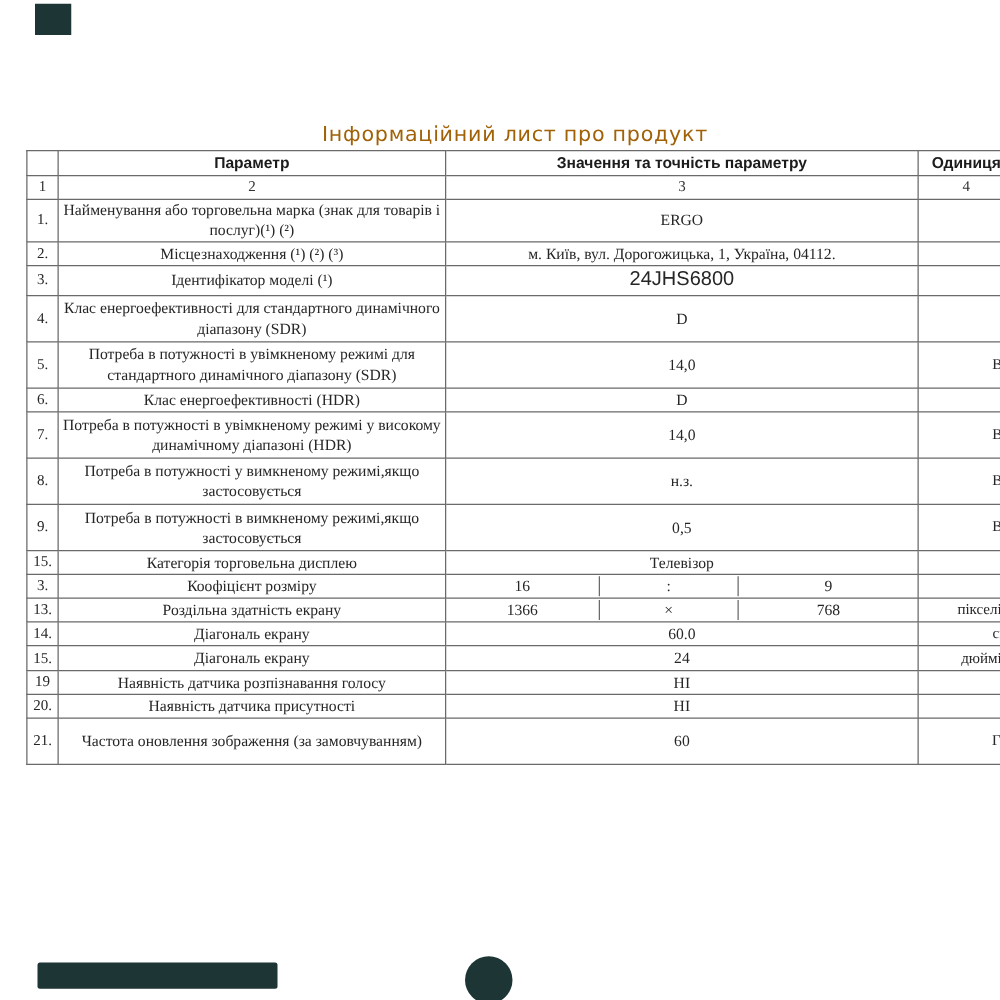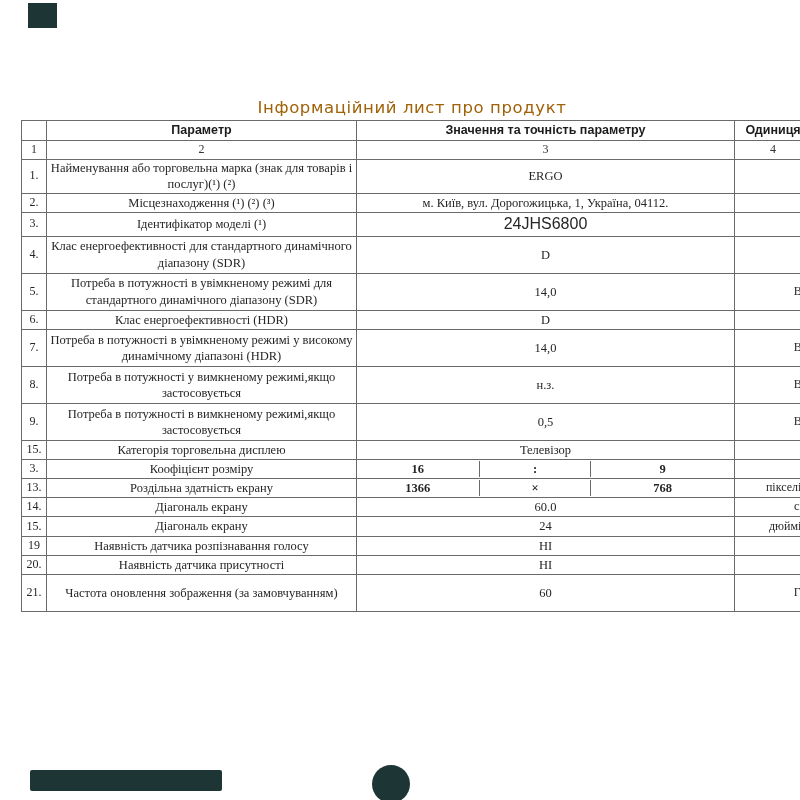--- a/index.html
+++ b/index.html
@@ -77,21 +77,21 @@
   td.c0cell { font-size: 12px; padding: 1px 1px; }
   td.c1cell { padding: 0 2px; }
   td.c3cell { font-size: 12px; text-align: right; }
   
   tbody tr:nth-child(3) td.c2cell {
     font-family: "Liberation Sans", sans-serif;
     font-size: 16px;
   }
   
   td.split { padding: 0; }
-  td.split .subwrap { display: flex; width: 100%; height: 100%; font-weight: bold; }
+  td.split .subwrap { display: flex; width: 100%; height: 100%; }
   td.split .sub {
     display: flex; align-items: center; justify-content: center;
     font-size: 12.5px;
   }
   td.split .sub0 { width: 123px; border-right: 1px solid #6a6a6a; box-sizing: border-box; }
   td.split .sub1 { width: 112px; border-right: 1px solid #6a6a6a; box-sizing: border-box; }
   td.split .sub2 { width: 143px; box-sizing: border-box; }
 </style>
 </head>
 <body>

